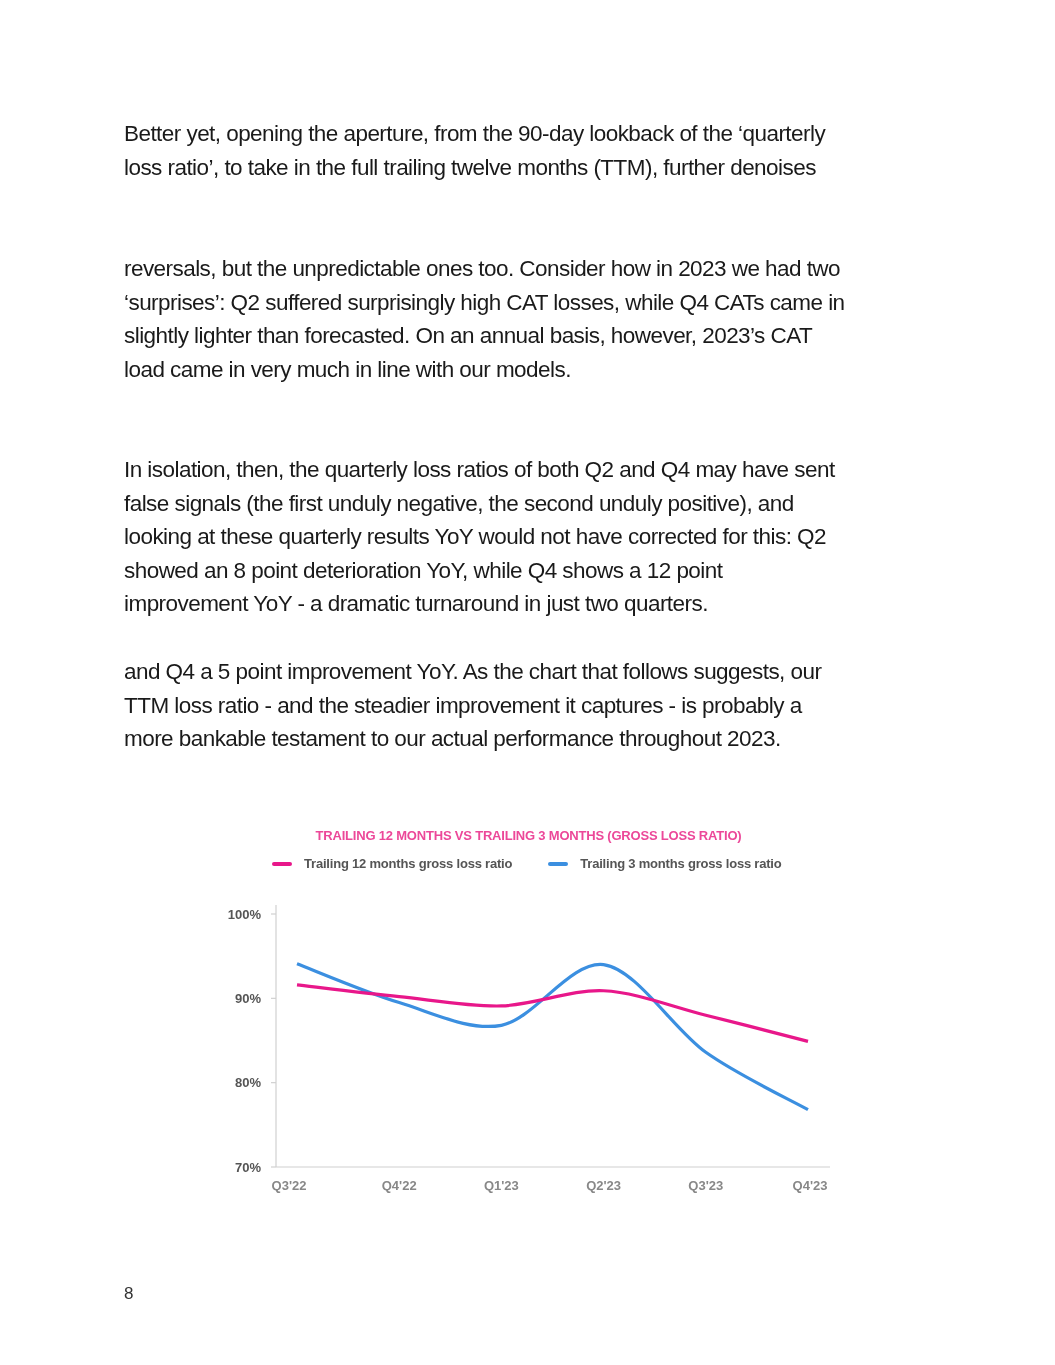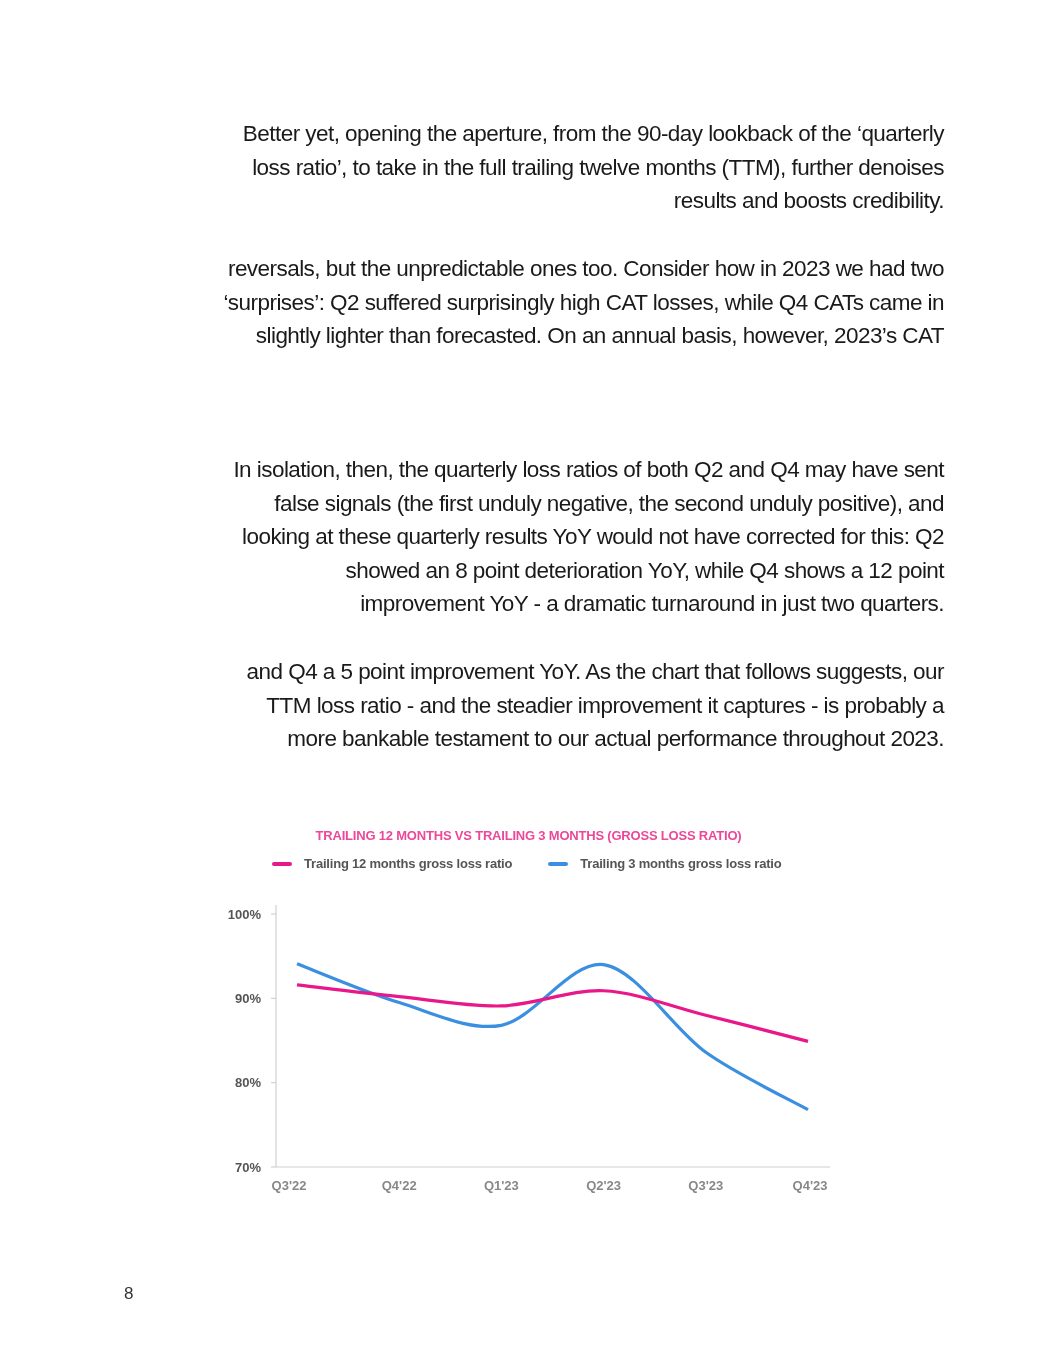--- a/index.html
+++ b/index.html
@@ -1,46 +1,46 @@
 <!DOCTYPE html>
 <html><head>
 <meta charset="utf-8">
 <style>
   html, body { margin: 0; padding: 0; background: #ffffff; }
   body { width: 1055px; height: 1365px; position: relative; overflow: hidden;
          font-family: "Liberation Sans", sans-serif; color: #1a1a1a; }
   .para { position: absolute; left: 124px; width: 820px; font-size: 22.5px; line-height: 33.6px;
           letter-spacing: -0.55px; margin: 0; }
-  .para .ln { display: block; white-space: nowrap; text-align: right; }
+  .para .ln { display: block; white-space: nowrap; }
   #p1 { top: 117px; }
   #p2 { top: 252px; }
   #p3 { top: 453px; }
   #p4 { top: 655px; }
   .chart-title { position: absolute; top: 828px; left: 0; width: 1055px; text-align: center;
                  font-size: 13px; font-weight: bold; color: #ec4899; letter-spacing: -0.2px; padding-left: 1px; }
   .legend { position: absolute; top: 856px; left: 272px; display: flex; align-items: flex-end;
             font-size: 13px; font-weight: bold; color: #555555; letter-spacing: -0.2px; }
   .legend-item { display: flex; align-items: center; margin-right: 36px; }
   .legend-swatch { width: 20px; height: 4px; border-radius: 2px; margin-right: 12px; }
   #chart-svg { position: absolute; left: 0; top: 0; }
   .page-num { position: absolute; left: 124px; top: 1284px; font-size: 17px; color: #333333; }
 </style>
 </head>
 <body>
 
 <div id="p1" class="para">
   <span class="ln">Better yet, opening the aperture, from the 90-day lookback of the ‘quarterly</span>
   <span class="ln">loss ratio’, to take in the full trailing twelve months (TTM), further denoises</span>
-  <span class="ln">results and boosts credibility.</span>
 </div>
 
 <div id="p2" class="para">
   <span class="ln">reversals, but the unpredictable ones too. Consider how in 2023 we had two</span>
   <span class="ln">‘surprises’: Q2 suffered surprisingly high CAT losses, while Q4 CATs came in</span>
   <span class="ln">slightly lighter than forecasted. On an annual basis, however, 2023’s CAT</span>
+  <span class="ln">load came in very much in line with our models.</span>
 </div>
 
 <div id="p3" class="para">
   <span class="ln">In isolation, then, the quarterly loss ratios of both Q2 and Q4 may have sent</span>
   <span class="ln">false signals (the first unduly negative, the second unduly positive), and</span>
   <span class="ln">looking at these quarterly results YoY would not have corrected for this: Q2</span>
   <span class="ln">showed an 8 point deterioration YoY, while Q4 shows a 12 point</span>
   <span class="ln">improvement YoY - a dramatic turnaround in just two quarters.</span>
 </div>
 

